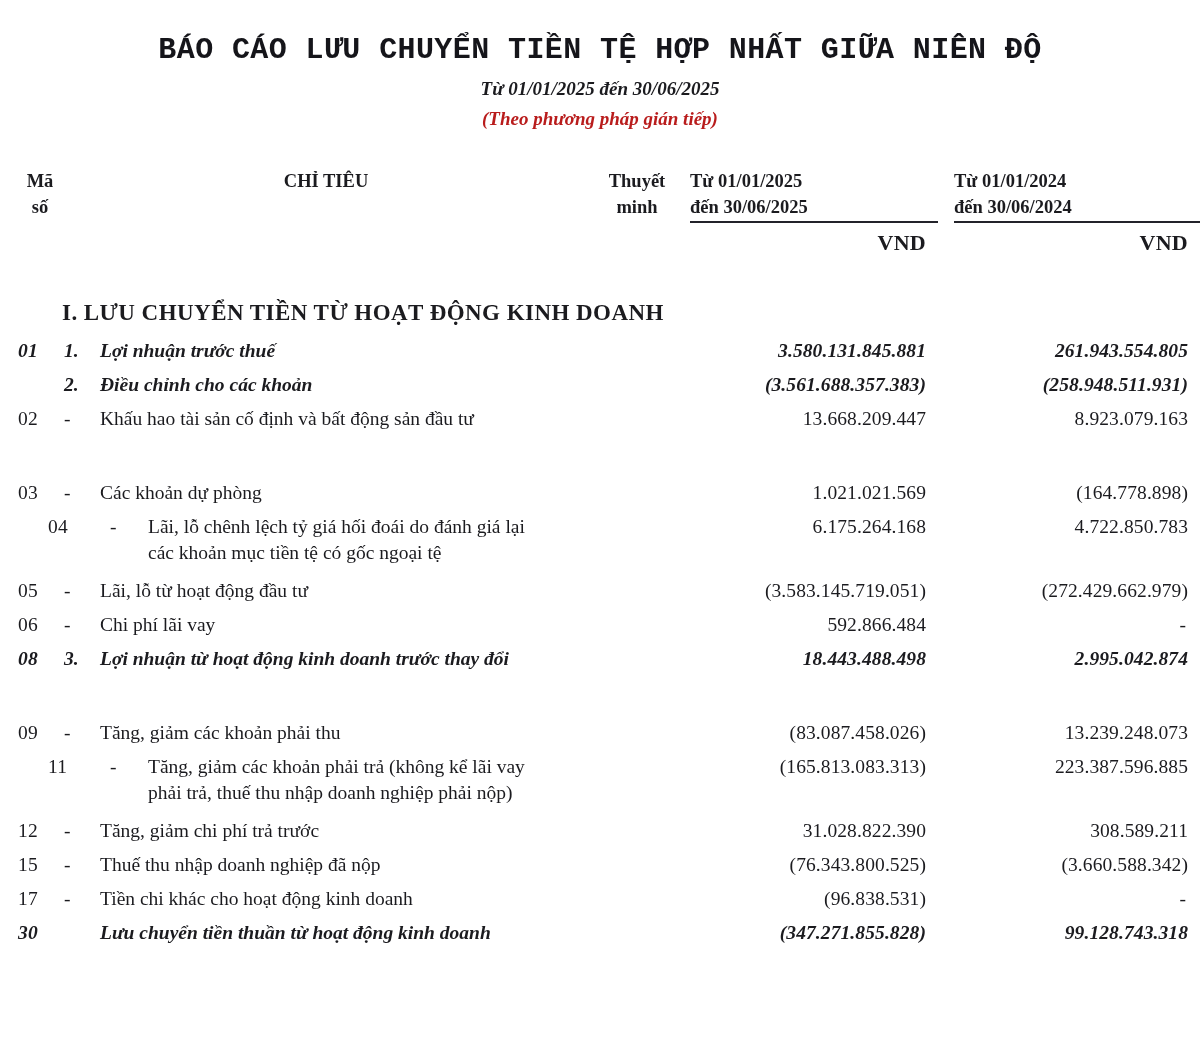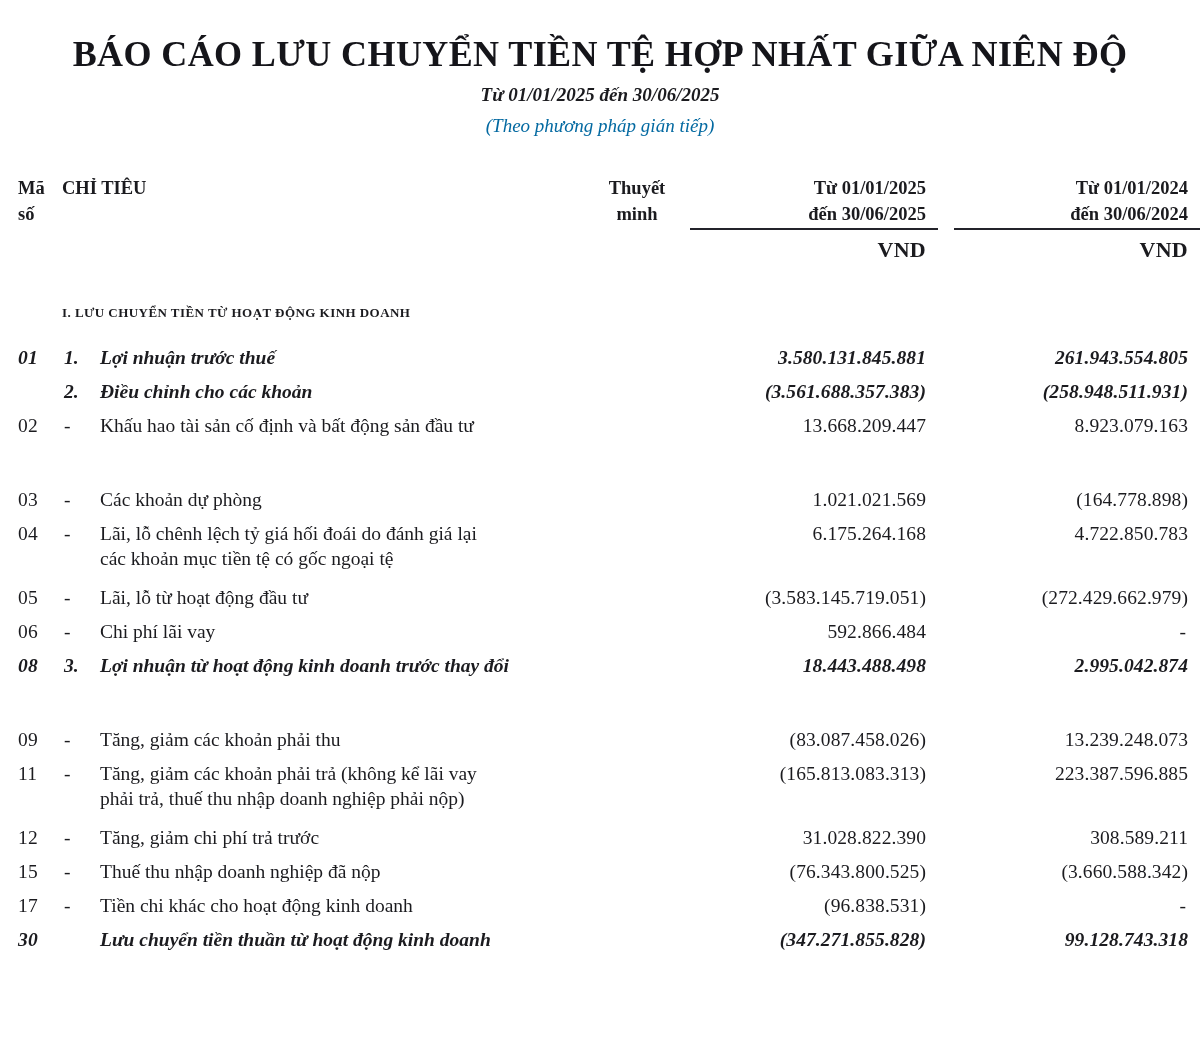--- a/index.html
+++ b/index.html
@@ -17,43 +17,44 @@
     color: #1b1b1f;
     -webkit-font-smoothing: antialiased;
   }
 
   
   .title-block {
     padding-top: 34px;
     text-align: center;
   }
   .doc-title {
-    font-size: 36px;
+    font-size: 30px;
     font-weight: bold;
     letter-spacing: 0.4px;
     line-height: 1.12;
     color: #15151a;
     margin: 0 0 8px 0;
     padding: 0 60px;
+    font-family: Liberation Mono, monospace;
   }
   .doc-subtitle {
     font-size: 19px;
     font-style: italic;
     font-weight: bold;
     line-height: 1.35;
     margin: 0;
     color: #1b1b1f;
   }
   .doc-subtitle2 {
     font-size: 19px;
     font-style: italic;
-    font-weight: normal;
+    font-weight: bold;
     line-height: 1.35;
     margin: 5px 0 0 0;
-    color: #0369a1;
+    color: #b91c1c;
   }
 
   
   .sheet {
     position: relative;
     margin-top: 36px;
   }
   table.cf {
     width: 1200px;
     border-collapse: collapse;
@@ -65,40 +66,40 @@
   col.c-note  { width: 100px; }
   col.c-val1  { width: 248px; }
   col.c-gap   { width: 16px;  }
   col.c-val2  { width: 246px; }
 
   thead th {
     font-size: 18.5px;
     font-weight: bold;
     vertical-align: top;
     padding: 0;
-    text-align: left;
+    text-align: center;
   }
   .th-ma {
     padding-left: 18px;
     line-height: 1.42;
     white-space: pre-line;
   }
   .th-chitieu {
     padding-left: 0;
     line-height: 1.42;
     margin-top: 44px;
   }
   .th-note {
     text-align: center;
     line-height: 1.42;
     white-space: pre-line;
     padding-right: 6px;
   }
   .th-period {
-    text-align: right;
+    text-align: left;
     line-height: 1.42;
     white-space: pre-line;
     padding-right: 12px;
   }
   .rule-cell {
     padding: 0;
     height: 3px;
   }
   .rule {
     height: 2px;
@@ -114,21 +115,21 @@
   }
 
   
   tbody td {
     padding: 0;
     vertical-align: top;
     font-size: 19.5px;
     line-height: 1.30;
   }
   tr.row td { height: 34px; }
-  tr.row.tall td { height: 64px; }
+  tr.row.tall td { height: 64px; padding-left: 48px; }
 
   .cell-code {
     text-align: left;
     padding-left: 18px;
     letter-spacing: 0.3px;
   }
   .cell-bul {
     text-align: left;
     padding-left: 2px;
   }
@@ -140,21 +141,21 @@
   .cell-note { text-align: center; }
   .cell-val {
     text-align: right;
     padding-right: 12px;
     font-variant-numeric: tabular-nums;
     letter-spacing: 0.1px;
   }
 
   
   .section-head td {
-    font-size: 13px;
+    font-size: 23px;
     font-weight: bold;
     letter-spacing: 0.45px;
     padding-left: 0;
     height: 40px;
     padding-top: 2px;
   }
 
   
   tr.em td { font-style: italic; font-weight: bold; }
   tr.em .cell-code { font-style: italic; font-weight: bold; }

